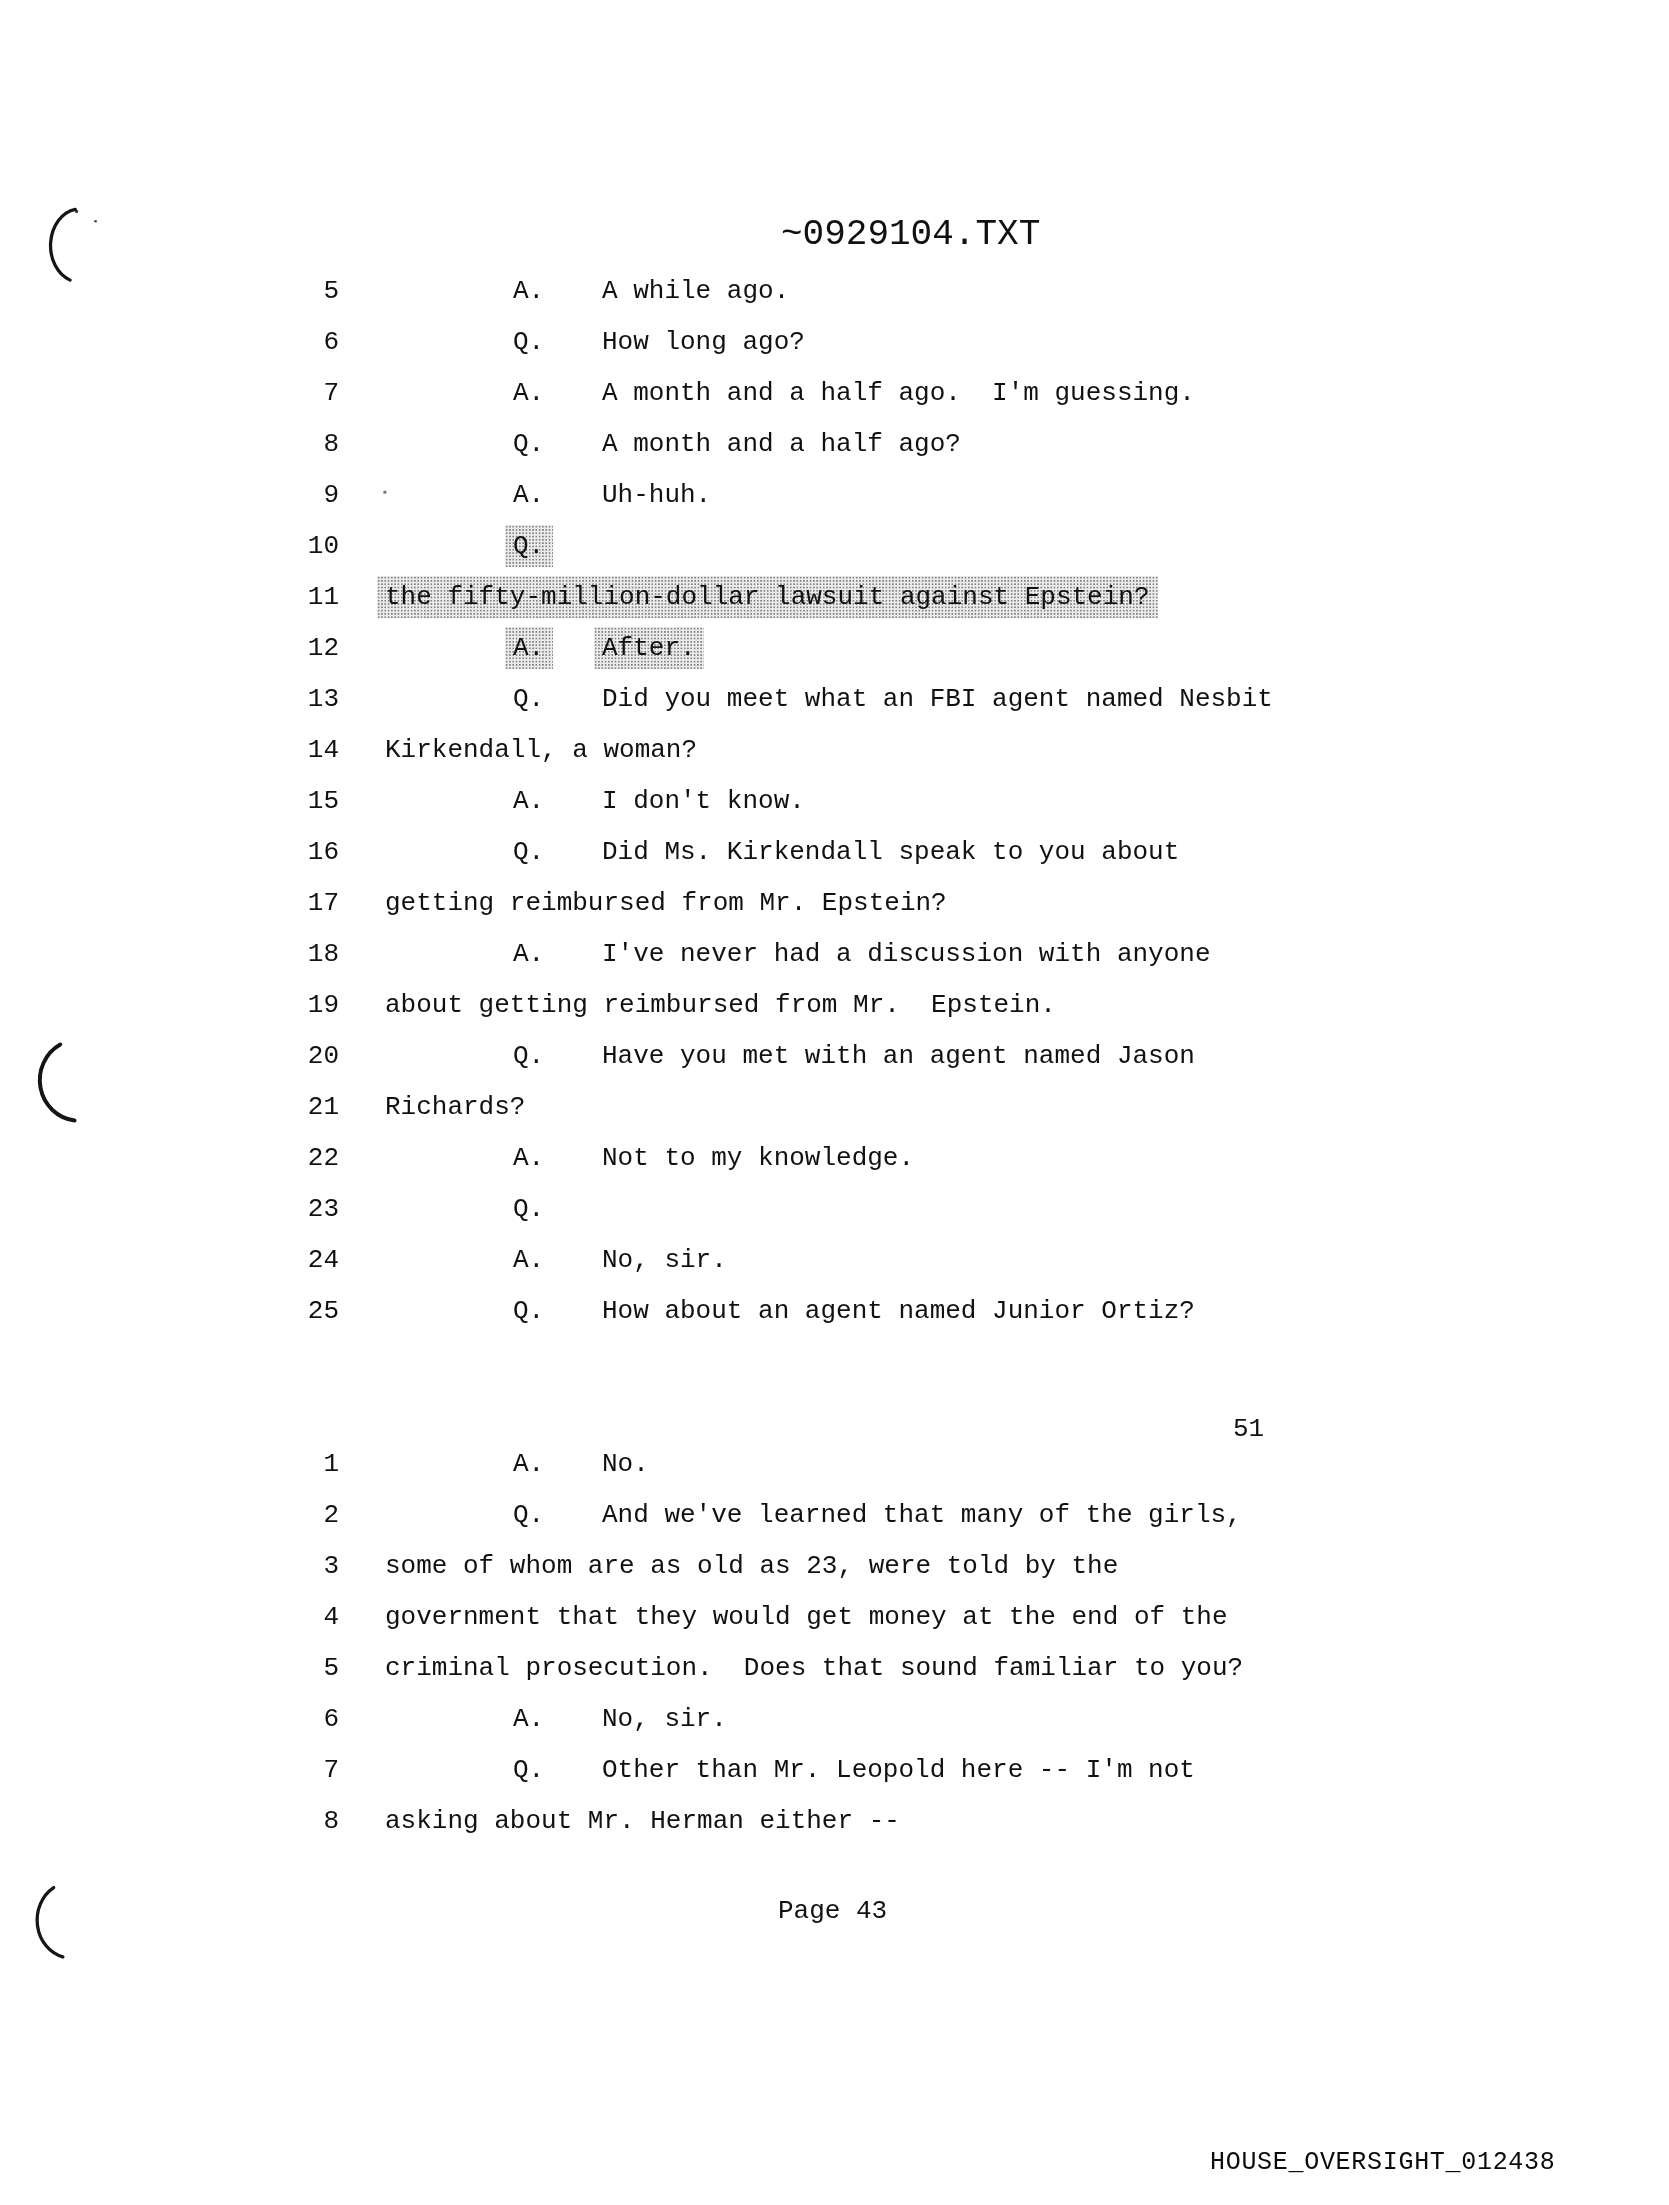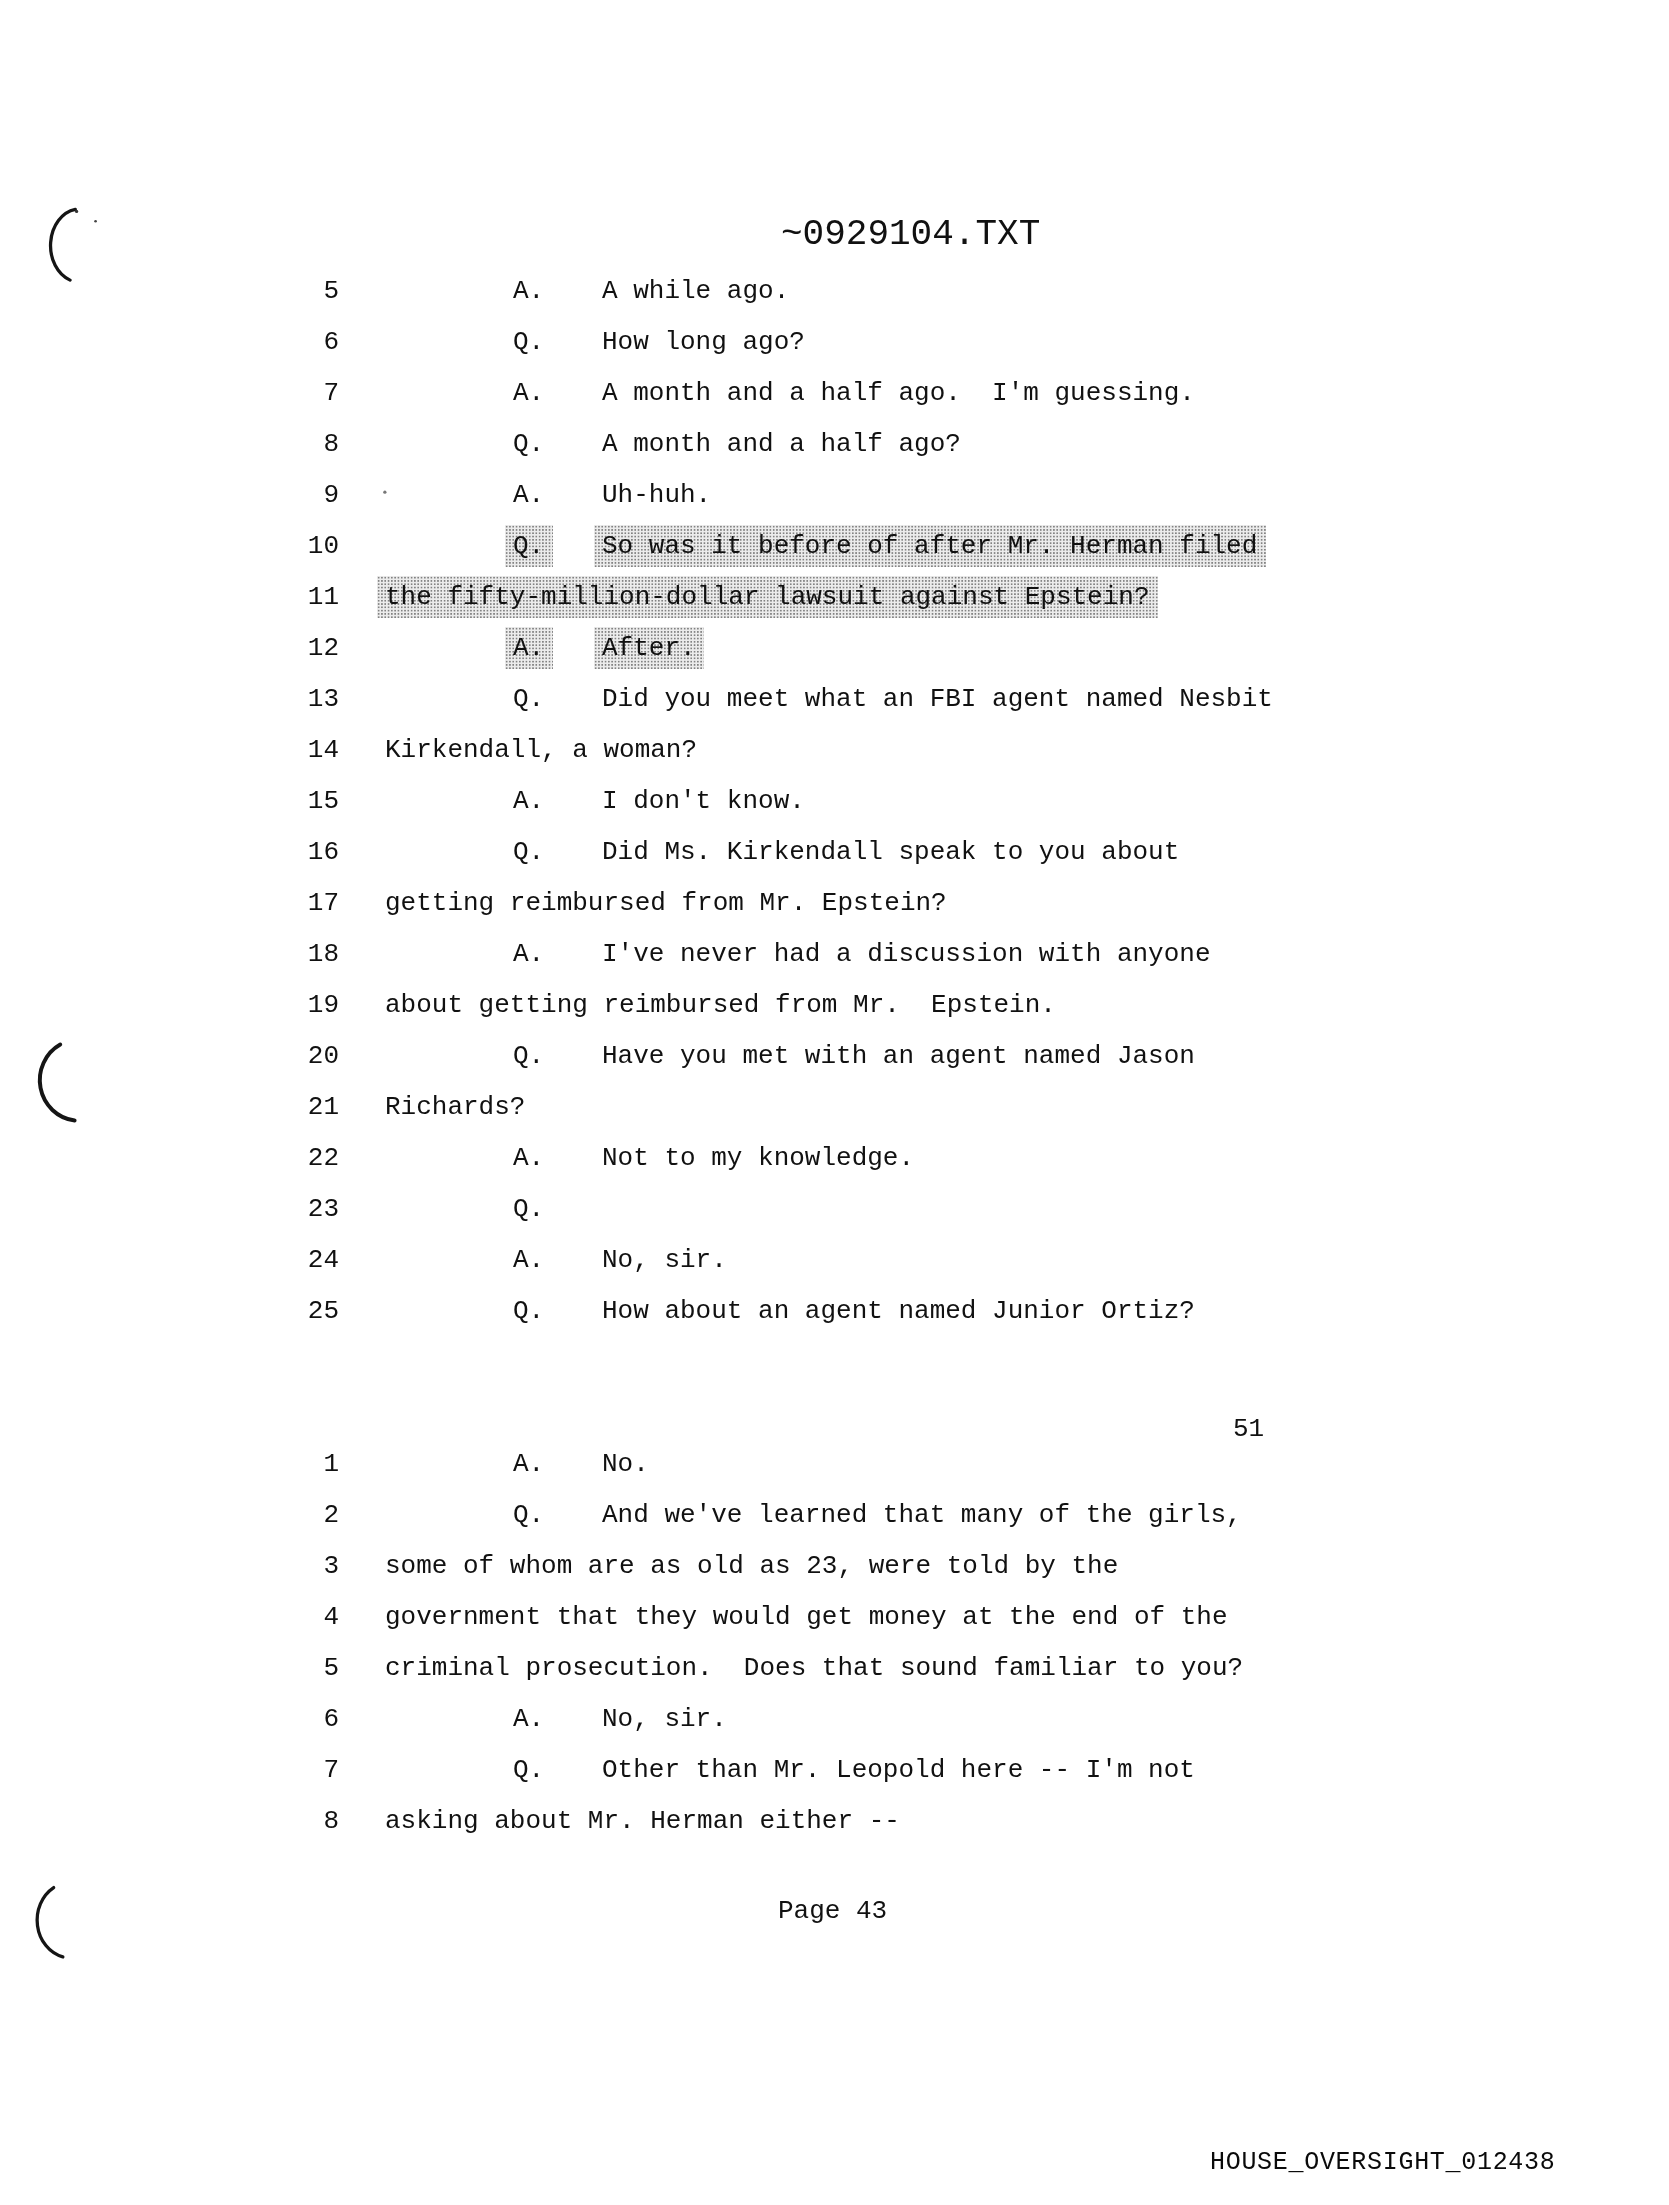--- a/index.html
+++ b/index.html
@@ -137,21 +137,20 @@
 
       <div class="line">
         <span class="num">9</span>
         <span class="speaker">A.</span>
         <span class="text">Uh-huh.</span>
       </div>
 
       <div class="line hl">
         <span class="num">10</span>
         <span class="speaker">Q.</span>
-        <span class="text">So was it before of after Mr. Herman filed</span>
       </div>
 
       <div class="line cont hl">
         <span class="num">11</span>
 
         <span class="text">the fifty-million-dollar lawsuit against Epstein?</span>
       </div>
 
       <div class="line hl">
         <span class="num">12</span>

